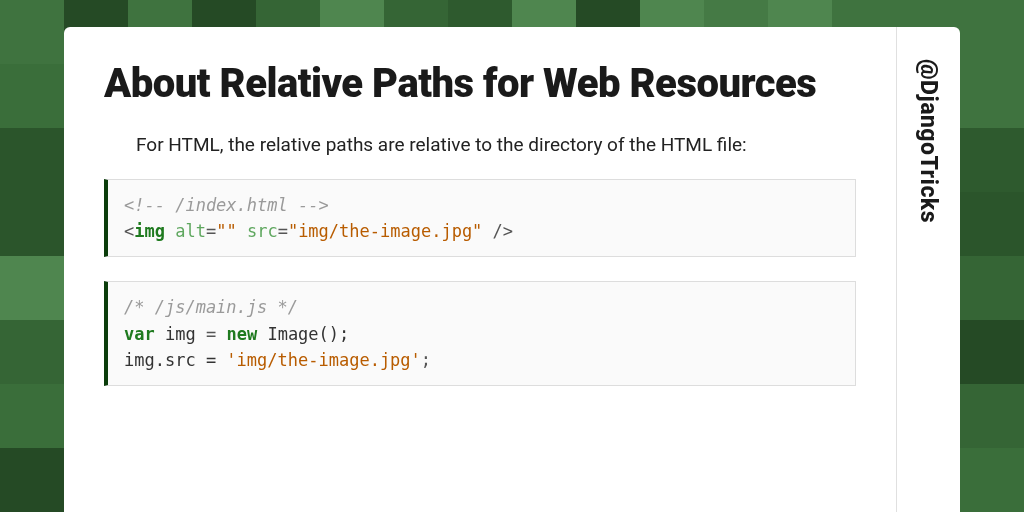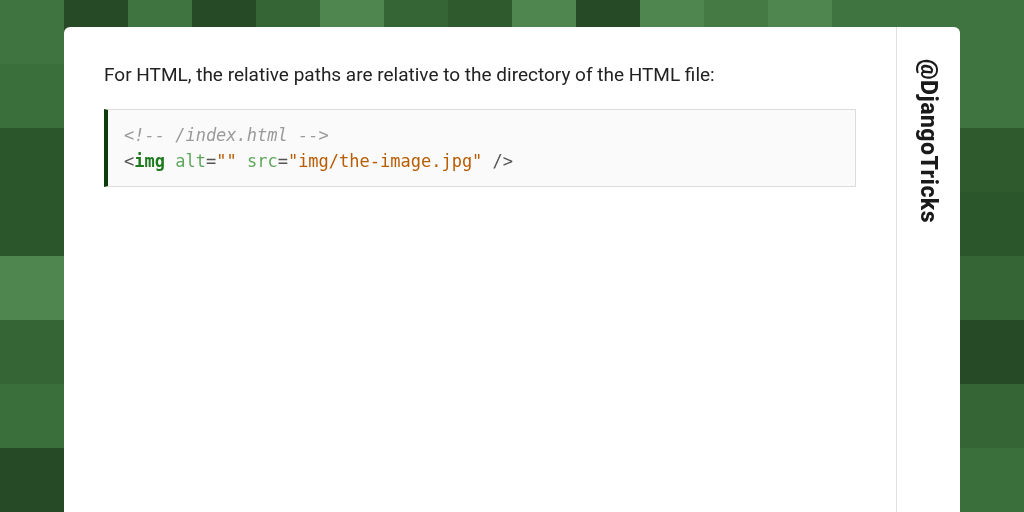--- a/index.html
+++ b/index.html
@@ -35,20 +35,21 @@
     line-height: 1.15;
     color: #1a1a1a;
     margin-bottom: 24px;
     letter-spacing: -0.5px;
   }
   .para {
     font-size: 19px;
     line-height: 1.45;
     color: #222;
     margin-bottom: 20px;
+    margin-left: 32px;
   }
   .codeblock {
     border: 1px solid #ddd;
     border-left: 4px solid #0b3d0b;
     background: #fafafa;
     padding: 12px 16px;
     font-family: "DejaVu Sans Mono", Menlo, Consolas, monospace;
     font-size: 17px;
     line-height: 1.55;
     color: #333;
@@ -208,24 +209,28 @@
     <div style="background: rgb(79, 134, 79);"></div>
     <div style="background: rgb(69, 122, 69);"></div>
     <div style="background: rgb(46, 90, 46);"></div>
     <div style="background: rgb(58, 110, 58);"></div>
     <div style="background: rgb(53, 101, 53);"></div>
     <div style="background: rgb(58, 110, 58);"></div>
   </div>
 
 <div class="card">
   <div class="content">
+    <h1 class="title">About Relative Paths for Web Resources</h1>
 
     <p class="para">For HTML, the relative paths are relative to the directory of the HTML file:</p>
 
     <div class="codeblock"><span class="c-comment">&lt;!-- /index.html --&gt;</span>
 <span class="c-punct">&lt;</span><span class="c-tag">img</span> <span class="c-attr">alt</span><span class="c-punct">=</span><span class="c-val">""</span> <span class="c-attr">src</span><span class="c-punct">=</span><span class="c-val">"img/the-image.jpg"</span> <span class="c-punct">/&gt;</span></div>
 
 
+    <div class="codeblock"><span class="c-comment">/* /js/main.js */</span>
+<span class="c-kw">var</span> <span class="c-plain">img</span> <span class="c-punct">=</span> <span class="c-kw">new</span> <span class="c-plain">Image();</span>
+<span class="c-plain">img.src = </span><span class="c-val">'img/the-image.jpg'</span><span class="c-punct">;</span></div>
   </div>
   <div class="sidebar">
     <div class="handle">@DjangoTricks</div>
   </div>
 </div>
 
 </body></html>

